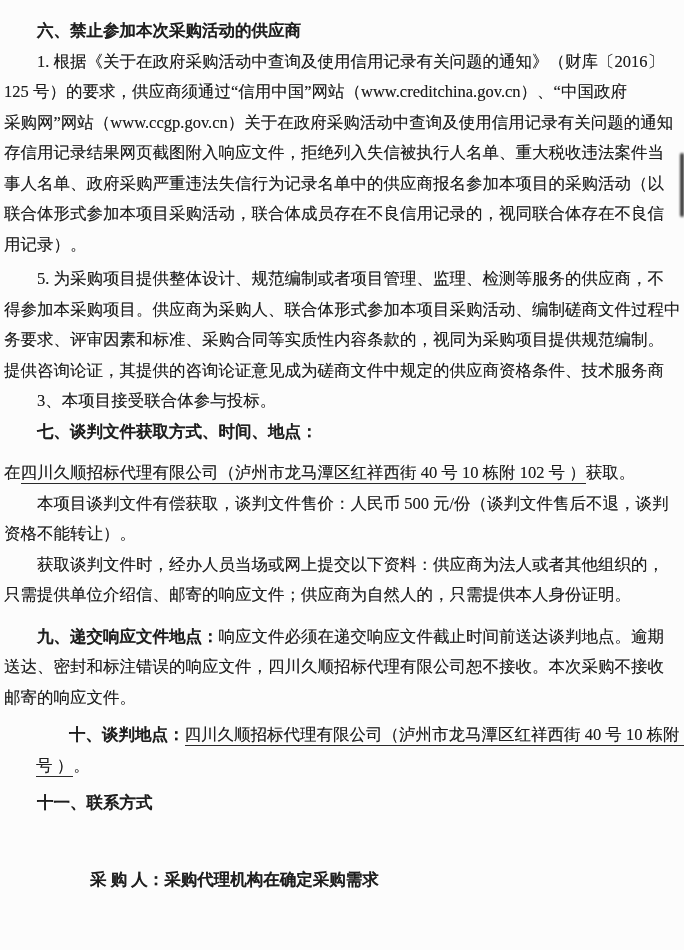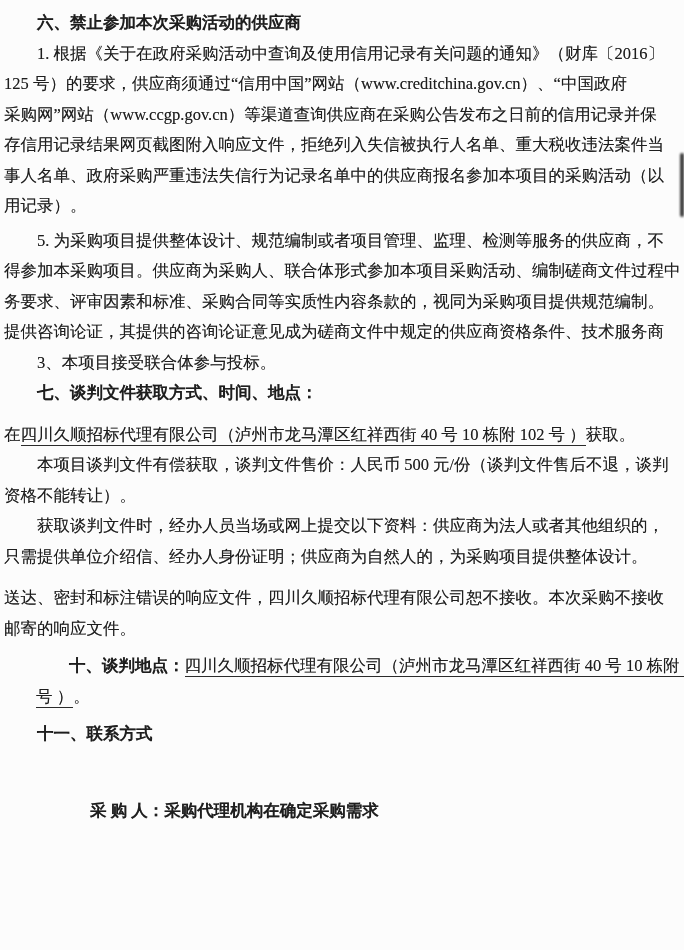--- a/index.html
+++ b/index.html
@@ -2,21 +2,21 @@
 <html><head>
 <meta charset="utf-8">
 <style>
   html,body{margin:0;padding:0;background:#e8e8e8;}
   .page{
     position:relative;
     width:684px;height:950px;
     margin:0 auto;
     background:#fcfcfc;
     box-sizing:border-box;
-    padding:8px 4px;
+    padding:16px 4px;
     overflow:hidden;
     font-family:"Liberation Serif","DejaVu Serif",serif;
     color:#1e1e1e;
     font-size:16.5px;
     text-shadow:0 0 0.5px rgba(40,40,40,.55);
   }
   .ln{line-height:30.5px;white-space:nowrap;}
   .ind{text-indent:2em;}
   .b{font-weight:bold;}
   .u{border-bottom:1.2px solid #2a2a2a;padding-bottom:1px;}
@@ -37,23 +37,24 @@
 
 <div class="page">
 
   <div class="smudge"></div>
 
   <div class="ln ind b">六、禁止参加本次采购活动的供应商</div>
 
   <div>
     <div class="ln ind">1. 根据《关于在政府采购活动中查询及使用信用记录有关问题的通知》（财库〔2016〕</div>
     <div class="ln">125 号）的要求，供应商须通过“信用中国”网站（www.creditchina.gov.cn）、“中国政府</div>
-    <div class="ln">采购网”网站（www.ccgp.gov.cn）等渠道查询供应商在采购公告发布之日前的信用记录并保</div>
+    <div class="ln">采购网”网站（www.ccgp.gov.cn）关于在政府采购活动中查询及使用信用记录有关问题的通知</div>
     <div class="ln">存信用记录结果网页截图附入响应文件，拒绝列入失信被执行人名单、重大税收违法案件当</div>
     <div class="ln">事人名单、政府采购严重违法失信行为记录名单中的供应商报名参加本项目的采购活动（以</div>
+    <div class="ln">联合体形式参加本项目采购活动，联合体成员存在不良信用记录的，视同联合体存在不良信</div>
     <div class="ln">用记录）。</div>
   </div>
 
   <div class="mt-p2">
     <div class="ln ind">5. 为采购项目提供整体设计、规范编制或者项目管理、监理、检测等服务的供应商，不</div>
     <div class="ln">得参加本采购项目。供应商为采购人、联合体形式参加本项目采购活动、编制磋商文件过程中</div>
     <div class="ln">务要求、评审因素和标准、采购合同等实质性内容条款的，视同为采购项目提供规范编制。</div>
     <div class="ln">提供咨询论证，其提供的咨询论证意见成为磋商文件中规定的供应商资格条件、技术服务商</div>
   </div>
 
@@ -67,25 +68,28 @@
     </div>
   </div>
 
   <div>
     <div class="ln ind">本项目谈判文件有偿获取，谈判文件售价：人民币 500 元/份（谈判文件售后不退，谈判</div>
     <div class="ln">资格不能转让）。</div>
   </div>
 
   <div>
     <div class="ln ind">获取谈判文件时，经办人员当场或网上提交以下资料：供应商为法人或者其他组织的，</div>
-    <div class="ln">只需提供单位介绍信、经办人身份证明；供应商为自然人的，为采购项目提供整体设计。</div>
+    <div class="ln">只需提供单位介绍信、邮寄的响应文件；供应商为自然人的，只需提供本人身份证明。</div>
   </div>
 
 
   <div class="mt-s9">
+    <div class="ln ind">
+      <span class="b">九、递交响应文件地点：</span><span>响应文件必须在递交响应文件截止时间前送达谈判地点。逾期</span>
+    </div>
     <div class="ln">送达、密封和标注错误的响应文件，四川久顺招标代理有限公司恕不接收。本次采购不接收</div>
     <div class="ln">邮寄的响应文件。</div>
   </div>
 
   <div class="mt-s10">
     <div class="ln ind">
       <span class="b">十、谈判地点：</span><span class="u">四川久顺招标代理有限公司（泸州市龙马潭区红祥西街 40 号 10 栋附 102</span>
     </div>
     <div class="ln">
       <span class="u">号 ）</span><span>。</span>

